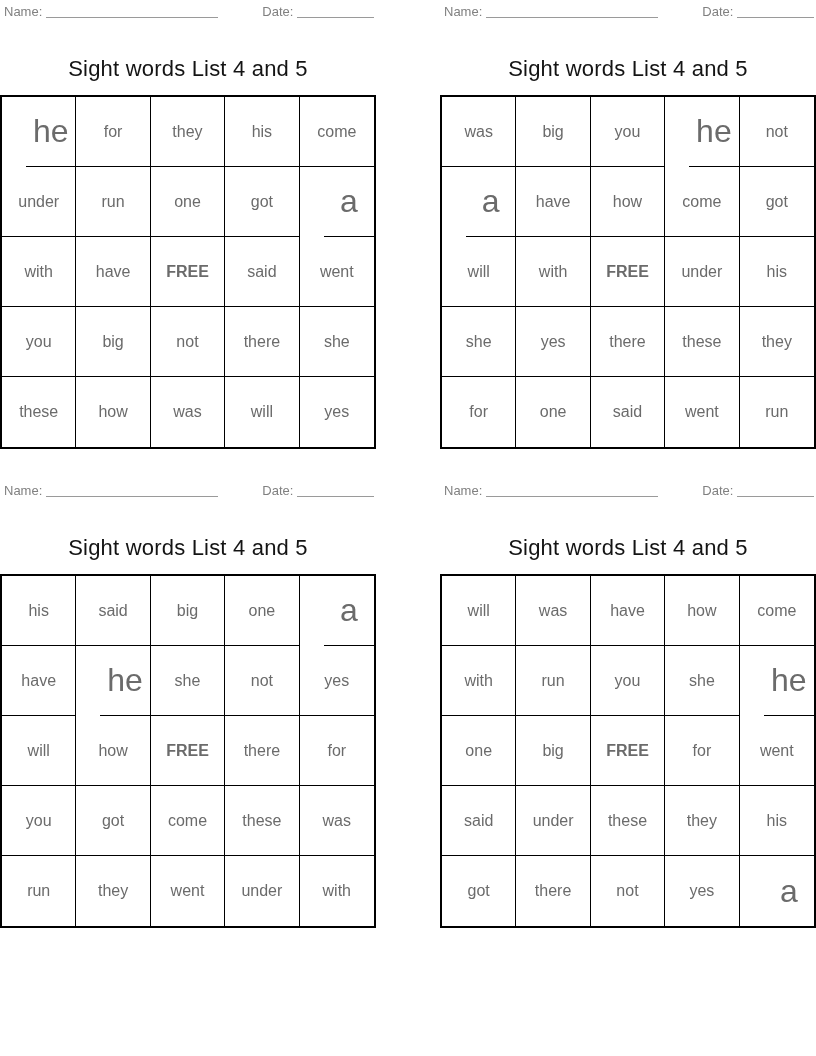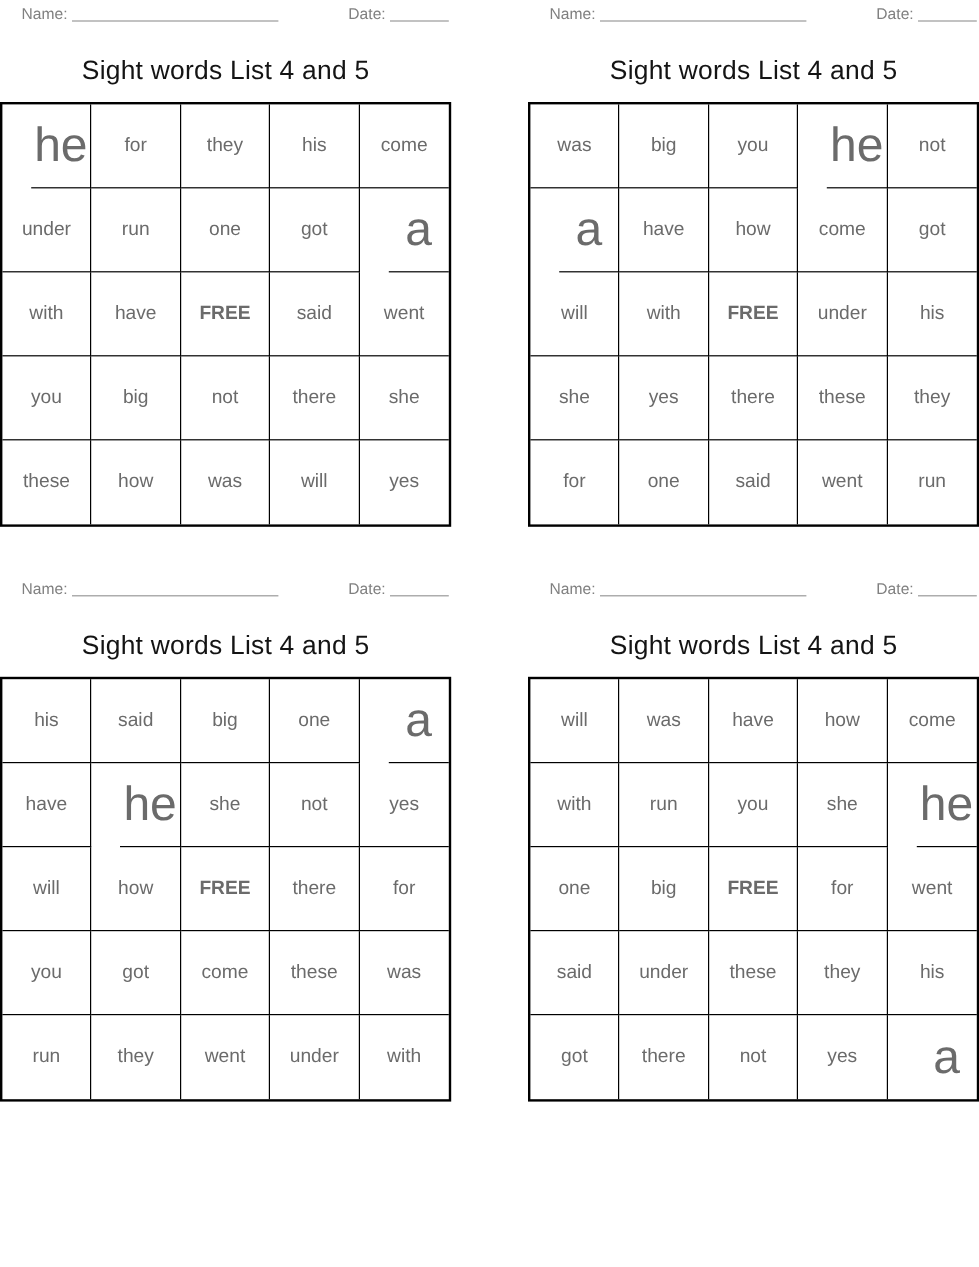--- a/index.html
+++ b/index.html
@@ -25,32 +25,32 @@
   .card.br { left: 440px; top: 479px; }
 
   .card-header {
     display: flex;
     align-items: flex-end;
     padding-top: 4px;
     height: 15px;
     font-size: 13px;
     color: var(--label, #808080);
   }
-  .hlabel { white-space: nowrap; padding-left: 18px; }
+  .hlabel { white-space: nowrap; padding-left: 4px; }
   .line {
     border-bottom: 1px solid var(--line, #9a9a9a);
     height: 12px;
     margin-bottom: 1px;
   }
   .name-line { width: 172px; margin-left: 4px; }
   .hspacer { width: 40px; }
   .date-line { flex: 1; margin-left: 4px; margin-right: 2px; }
 
   .title {
-    margin-top: 28px;
+    margin-top: 38px;
     text-align: center;
     font-size: 22px;
     line-height: 23px;
     color: var(--title, #141414);
     letter-spacing: 0.2px;
   }
 
   .grid {
     margin-top: 15px;
     width: 376px;
@@ -66,21 +66,21 @@
     border-bottom: 1px solid var(--border, #000);
     display: flex;
     align-items: center;
     justify-content: center;
     font-size: 16px;
     color: var(--word, #6b6b6b);
     overflow: hidden;
   }
   .cell:nth-child(5n) { border-right: none; }
   .cell:nth-child(n+21) { border-bottom: none; }
-  .cell.large { font-size: 40px; margin-left: 24px; }
+  .cell.large { font-size: 32px; margin-left: 24px; }
   .cell.free {
     font-weight: bold;
   }
 </style>
 </head>
 <body>
 
 <div class="page">
 
   <div class="card tl">

